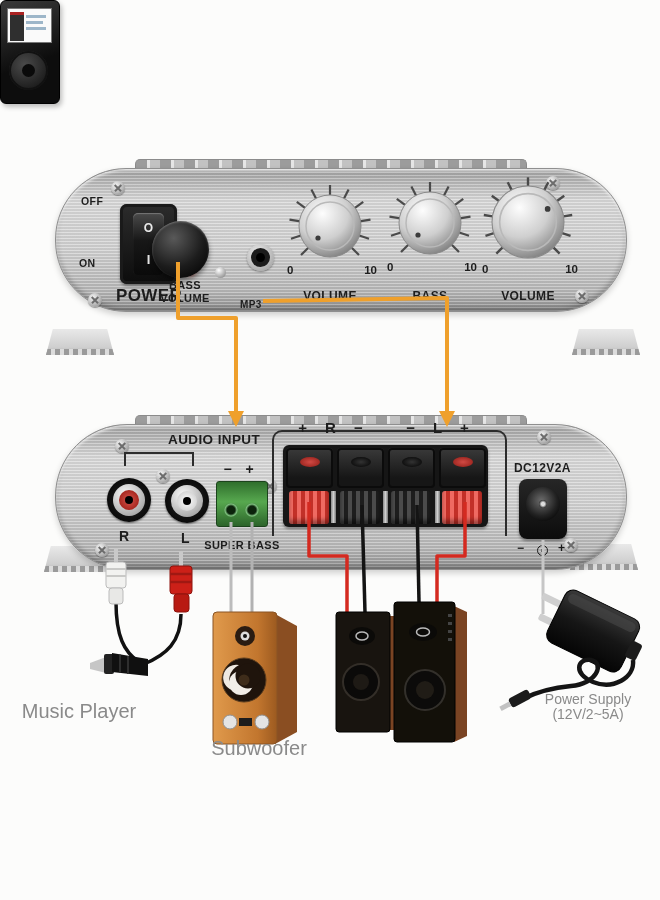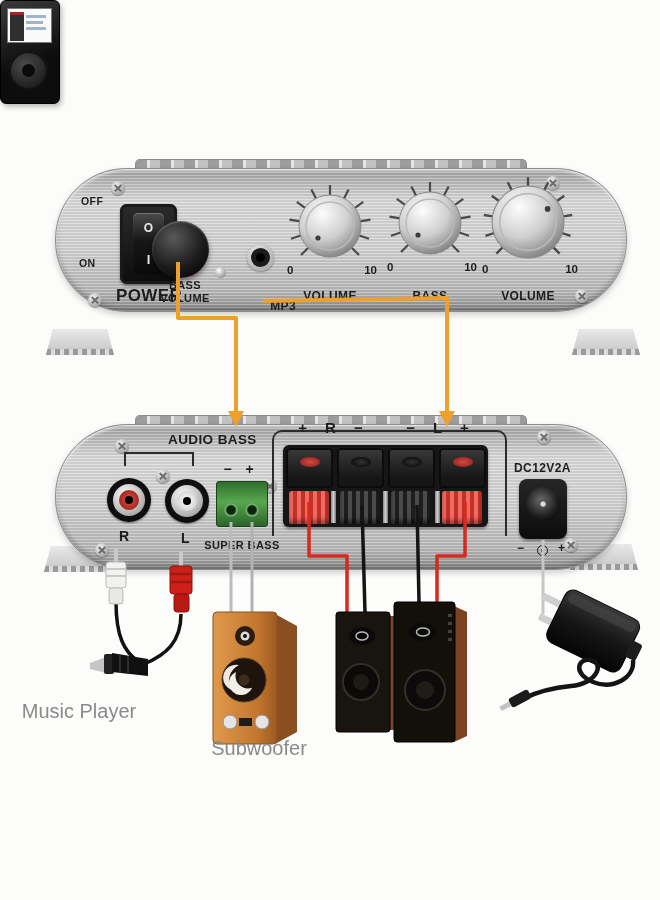--- a/index.html
+++ b/index.html
@@ -145,21 +145,21 @@
   <div id="small-dome" class="abs"></div>
   <div class="plabel" style="left:150px;top:279px;width:70px;text-align:center;font-size:11px;line-height:13px">
     <span>BASS</span><br>
     <span>VOLUME</span>
   </div>
 
   <div id="mp3-jack" class="abs">
     <div class="ring"></div>
     <div class="hole"></div>
   </div>
-  <div class="plabel" style="left:260px;top:299px;width:36px;text-align:right;font-size:12px">MP3</div>
+  <div class="plabel" style="left:240px;top:299px;width:36px;text-align:left;font-size:10px">MP3</div>
 
   <div class="knob-box" style="left:275px;top:171px;width:110px;height:110px">
     <svg width="110" height="110" viewBox="-5 -5 110 110">
         <use href="#ticks"></use>
       <circle cx="50" cy="50" r="31" fill="url(#kg)" stroke="#8a8a8a"></circle>
       <circle cx="50" cy="50" r="24" fill="none" stroke="#b9b9b9" stroke-width="1.5"></circle>
       <circle cx="38" cy="62" r="2.6" fill="#3c3c3c"></circle>
       </svg>
     <span class="knob-minmax" style="left:12px;top:93px">0</span>
     <span class="knob-minmax" style="right:8px;top:93px">10</span>
@@ -195,21 +195,21 @@
   <div class="serration" style="top:415px"></div>
   <div id="rear-panel" class="panel"></div>
 
   <div class="screw" style="left:115px;top:439px"></div>
   <div class="screw" style="left:537px;top:430px"></div>
   <div class="screw" style="left:95px;top:543px"></div>
   <div class="screw" style="left:564px;top:538px"></div>
   <div class="screw" style="left:156px;top:469px"></div>
   <div class="screw" style="left:263px;top:479px"></div>
 
-  <div class="plabel" style="left:168px;top:432px;font-size:13.5px">AUDIO BASS</div>
+  <div class="plabel" style="left:168px;top:432px;font-size:13.5px">AUDIO INPUT</div>
   <div class="bracket" style="left:124px;top:452px;width:66px;height:12px"></div>
 
   <div class="rca" style="left:107px;top:478px">
     <div class="m"></div>
     <div class="c" style="background:radial-gradient(#d5564e,#a02018 80%)"></div>
     <div class="h"></div>
   </div>
   <div class="rca" style="left:165px;top:479px">
     <div class="m"></div>
     <div class="c" style="background:radial-gradient(#ffffff,#cfcfcf 80%)"></div>
@@ -383,14 +383,18 @@
       <rect x="68" y="16" width="82" height="58" rx="9" fill="url(#ag)" stroke="#000"></rect>
       <rect x="72" y="20" width="74" height="10" rx="5" fill="#474747" opacity=".6"></rect>
       <rect x="148" y="36" width="12" height="18" rx="3" fill="#1c1c1c"></rect>
     </g>
     <path d="M148 78 C150 96 128 108 108 100 C88 92 92 76 106 78 C120 81 112 102 86 104 C66 106 52 110 40 116" fill="none" stroke="#141414" stroke-width="4.5"></path>
     <g transform="rotate(-28 34 117)">
       <rect x="24" y="112" width="22" height="10" rx="3" fill="#1b1b1b"></rect>
       <rect x="13" y="114.5" width="11" height="5" fill="#c2c2c2"></rect>
     </g>
   </svg>
+  <div class="dev-label" style="left:518px;top:692px;width:140px;font-size:14px;line-height:15px">
+    <span>Power Supply</span><br>
+    <span>(12V/2~5A)</span>
+  </div>
 
 </div>
 
 </body></html>

